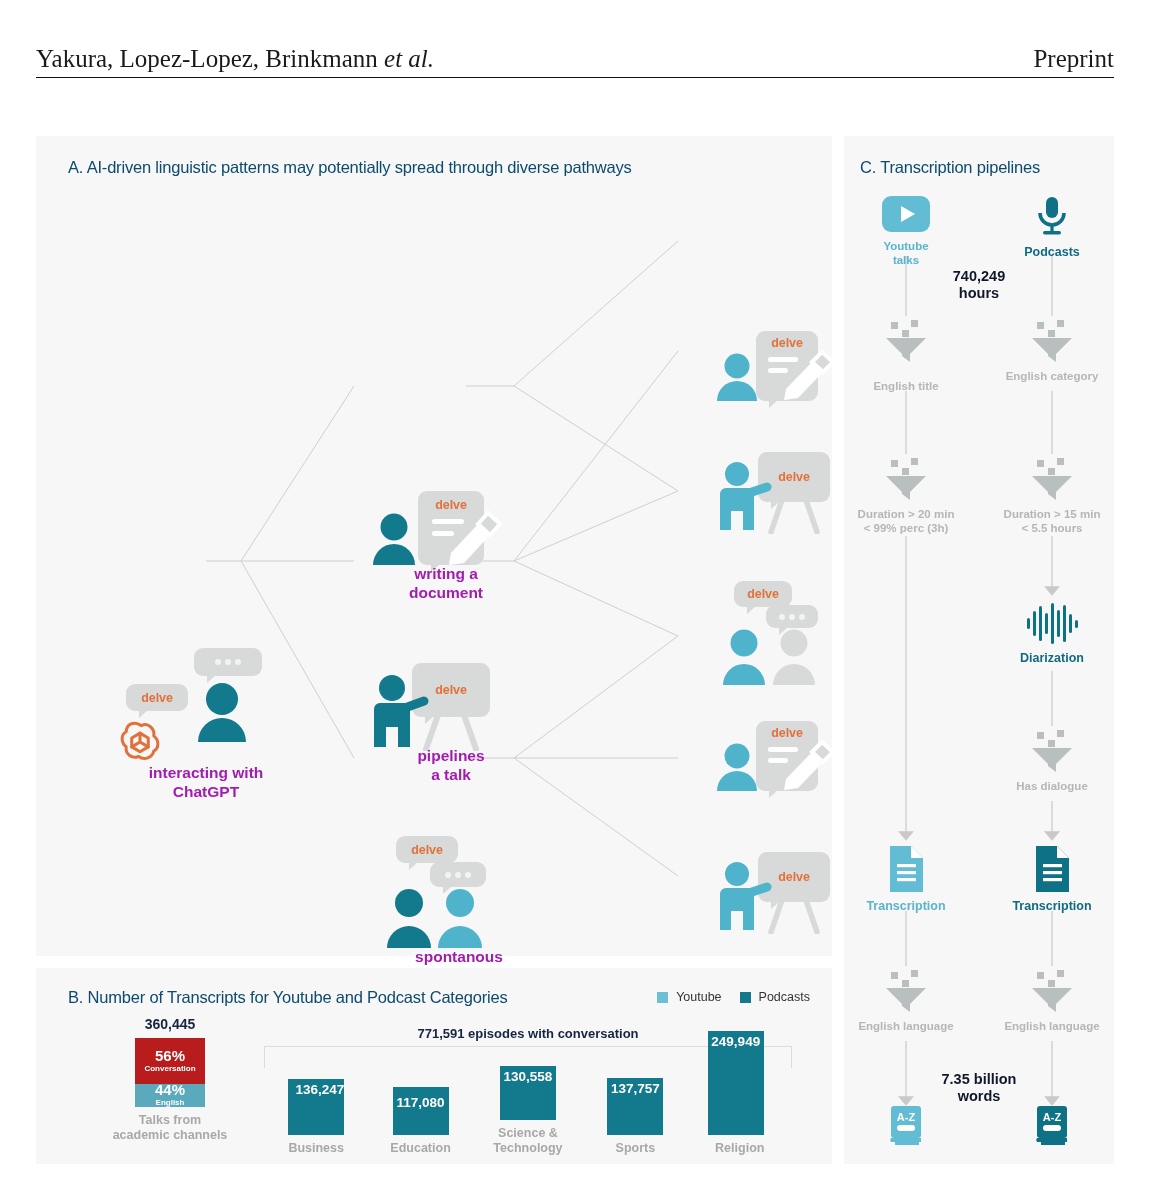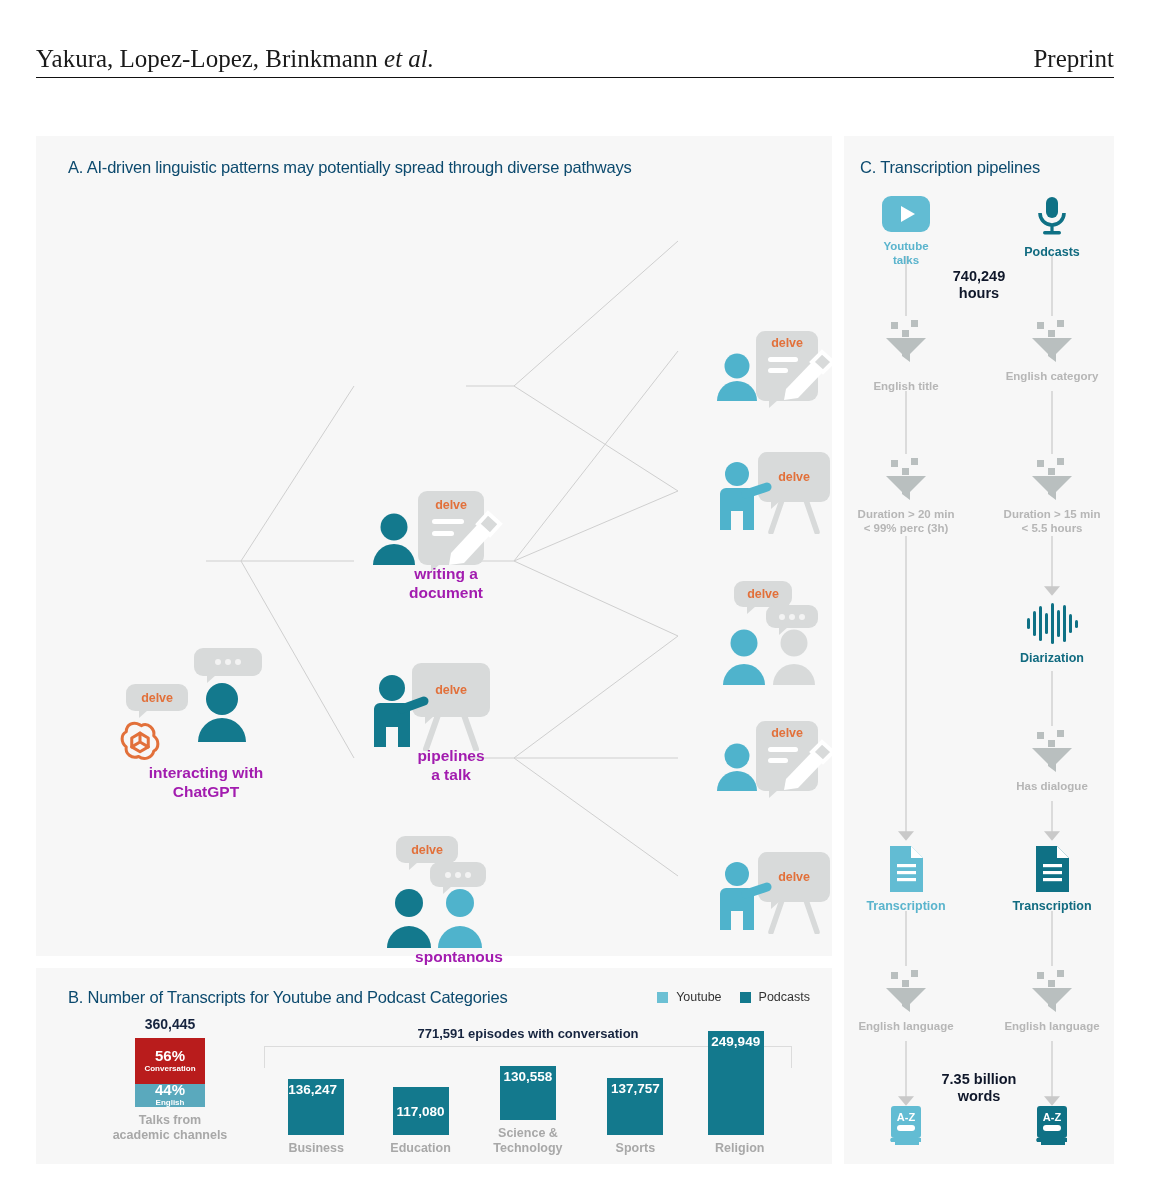--- a/index.html
+++ b/index.html
@@ -360,28 +360,28 @@
       <span>academic channels</span>
     </div>
   </div>
 
   <div style="position:absolute; left:228px; top:58px; font-weight:bold; font-size:13px; color:#16243f; width:528px; text-align:center;">771,591 episodes with conversation</div>
   <div style="position:absolute; left:228px; top:78px; width:528px; height:22px; border:1px solid #dcdcdc; border-bottom:none;"></div>
 
   <div id="podcast-bars" style="position:absolute; left:228px; top:60px; width:528px; height:128px; display:flex; align-items:flex-end; justify-content:space-around;">
 
     <div style="width:64px; display:flex; flex-direction:column; align-items:center;">
-      <div style="width:56px; height:56px; background:#13798d; display:flex; align-items:flex-start; justify-content:flex-start; padding-top:3px;">
+      <div style="width:56px; height:56px; background:#13798d; display:flex; align-items:flex-start; justify-content:flex-end; padding-top:3px;">
         <span class="bar-value">136,247</span>
       </div>
       <div class="bar-cat">Business</div>
     </div>
 
     <div style="width:64px; display:flex; flex-direction:column; align-items:center;">
-      <div style="width:56px; height:48px; background:#13798d; display:flex; align-items:flex-start; justify-content:center; padding-top:17px;">
+      <div style="width:56px; height:48px; background:#13798d; display:flex; align-items:flex-start; justify-content:center; padding-top:8px;">
         <span class="bar-value">117,080</span>
       </div>
       <div class="bar-cat">Education</div>
     </div>
 
     <div style="width:70px; display:flex; flex-direction:column; align-items:center;">
       <div style="width:56px; height:54px; background:#13798d; display:flex; align-items:flex-start; justify-content:center; padding-top:3px;">
         <span class="bar-value">130,558</span>
       </div>
       <div class="bar-cat" style="white-space:normal; width:70px;">Science &amp; Technology</div>

